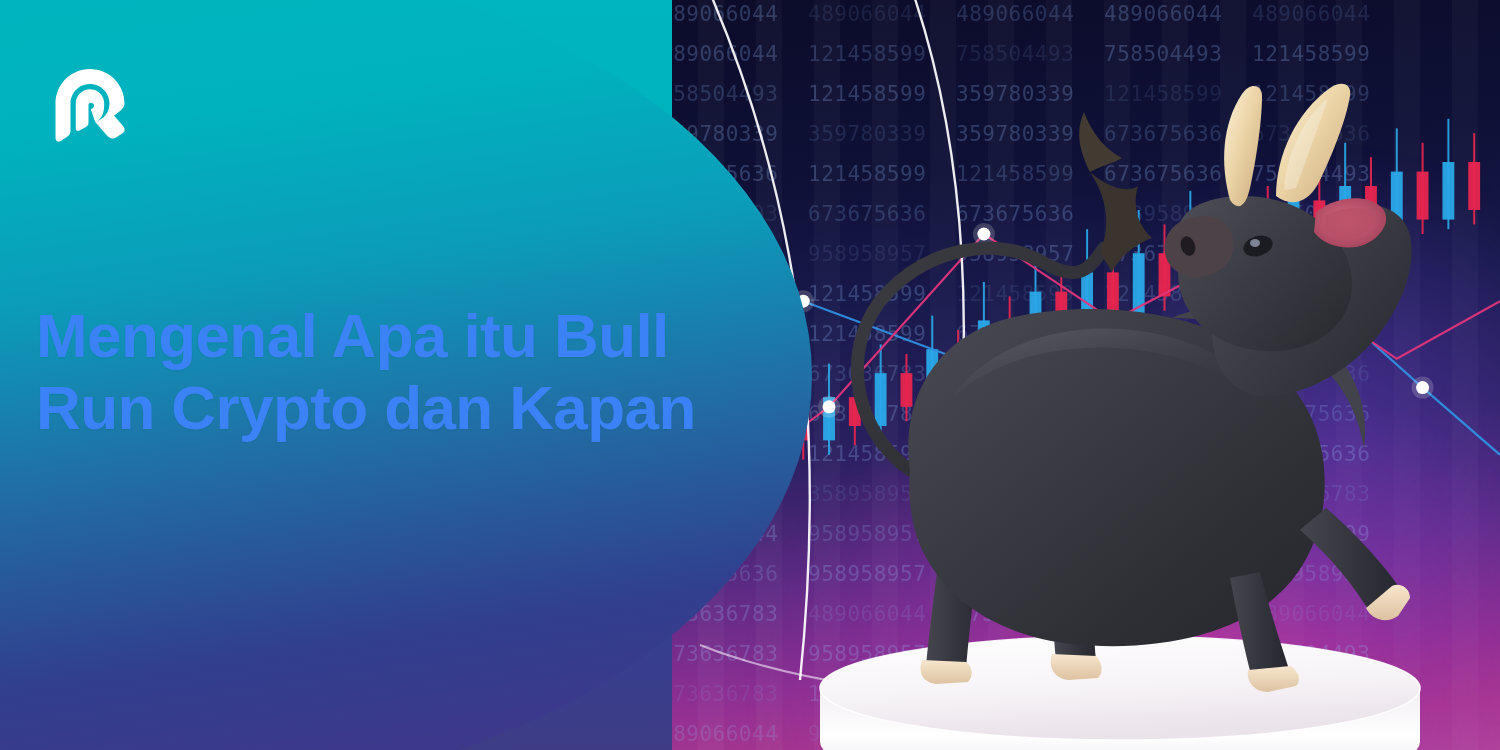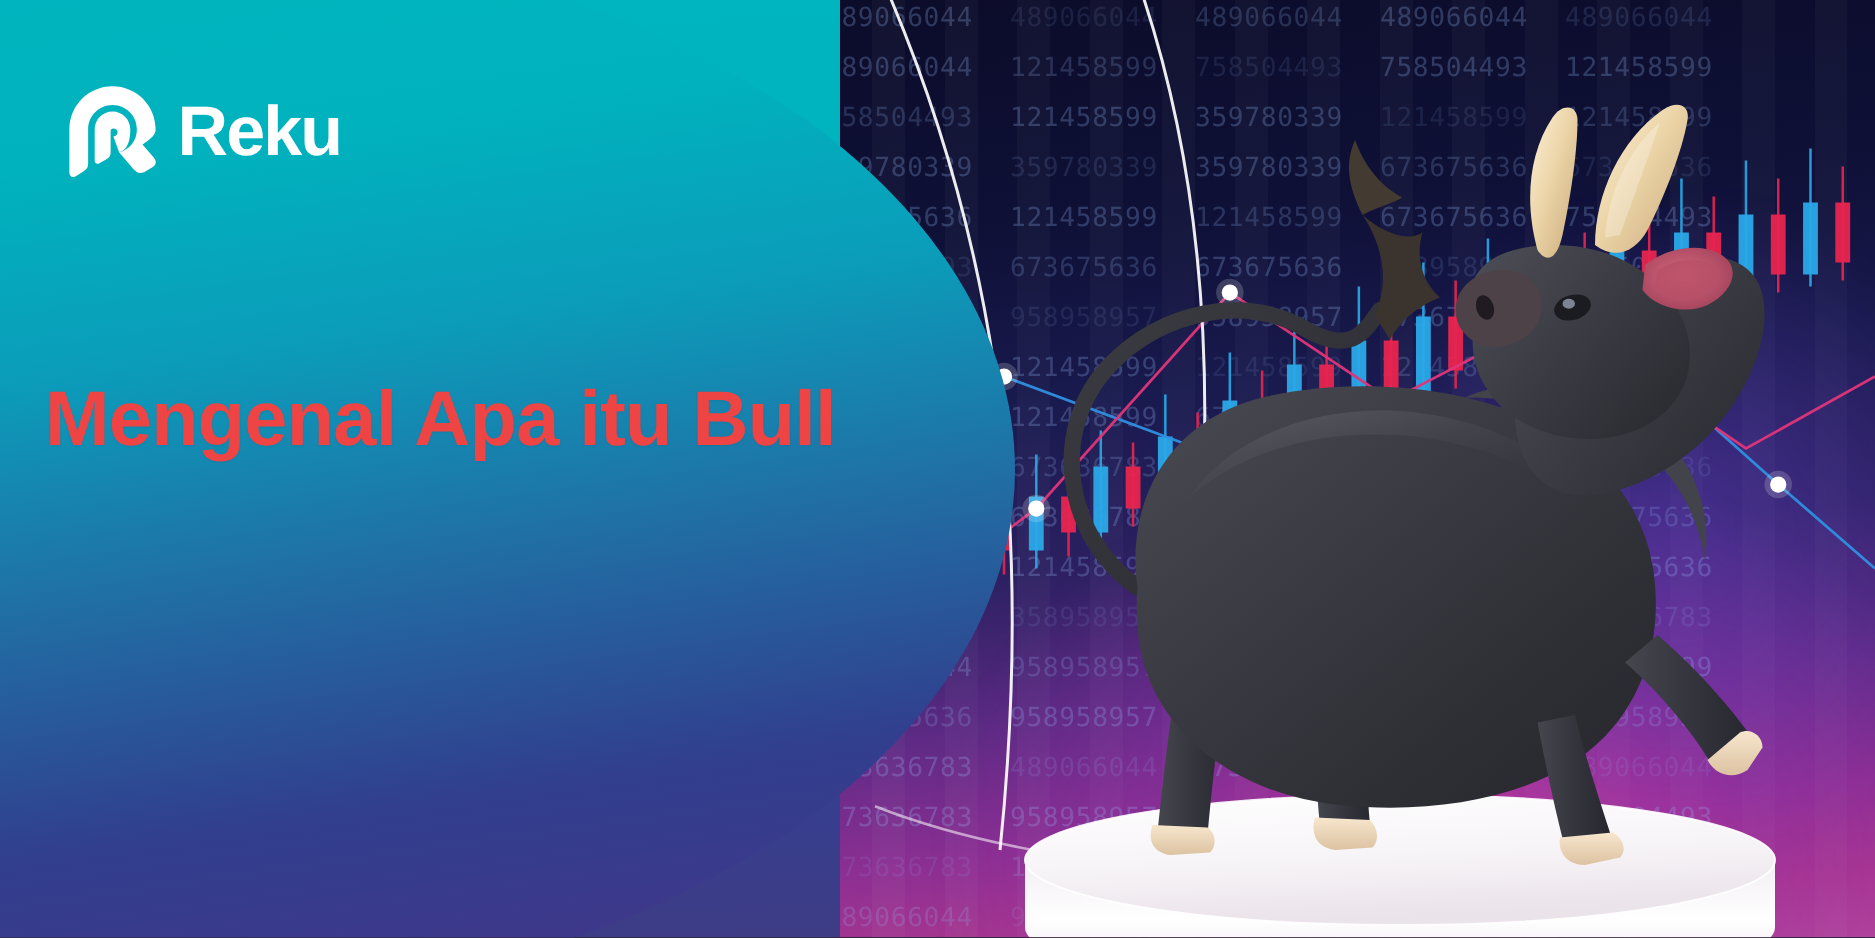--- a/index.html
+++ b/index.html
@@ -49,21 +49,21 @@
   .left-blob{position:absolute;left:-560px;top:-52px;width:1372px;height:856px;
     border-radius:50%;
     background:linear-gradient(172deg,
       #00b7c0 0%, #00b2bd 26%, #0b9cba 42%, #1f72a6 58%, #313f8e 78%, #40378a 92%, #463585 100%);}
   
   .logo{position:absolute;left:52px;top:66px;display:flex;align-items:center;gap:14px;}
   .logo-mark{width:76px;height:78px;flex:0 0 auto;}
   .logo-word{font-size:56px;font-weight:700;color:#fff;letter-spacing:-1.5px;line-height:1;}
   
   .headline{position:absolute;left:36px;top:258px;width:730px;
-    color:#ef4444;font-size:62px;font-weight:700;line-height:1.17;
+    color:#3b82f6;font-size:62px;font-weight:700;line-height:1.17;
     letter-spacing:-0.6px;text-shadow:0 1px 2px rgba(0,0,0,.06);}
   
   .bull-layer{position:absolute;left:760px;top:0;width:740px;height:750px;}
   .bull-layer svg{display:block;}
 </style>
 </head>
 <body>
 
 <div id="banner">
 
@@ -476,21 +476,20 @@
                C 24 35.6, 35.6 24, 50 24 C 64.4 24, 76 35.6, 76 50
                C 76 62, 68 71.5, 57 74.5 L 72 92 C 76 96.5, 80 98, 85 95
                L 93 90 C 97 87.5, 97 83.5, 94 80 L 82 66
                C 92 59.5, 96 55, 96 50 C 96 24.5, 75.5 4, 50 4 Z" fill="#ffffff"></path>
       <path d="M50 31 C 39.5 31, 31 39.5, 31 50 L 31 83
                C 31 86, 33 87.5, 36 86 L 44 81.5 C 47 80, 48 78, 48 74.5 L 48 52
                C 48 50, 49 49, 51 49 C 53.5 49, 55.5 50.5, 55.5 53
                C 55.5 55.5, 53.5 57, 51 57.5 L 57 74.5
                C 66 72, 69 62, 69 50 C 69 39.5, 60.5 31, 50 31 Z" fill="#ffffff"></path>
     </svg>
-    <div class="logo-word">Reku</div>
   </div>
 
   <h1 class="headline">
     <span>Mengenal Apa itu Bull</span><br>
-    <br>
+    <span>Run Crypto dan Kapan</span><br>
   </h1>
 
 </div>
 
 </body></html>

